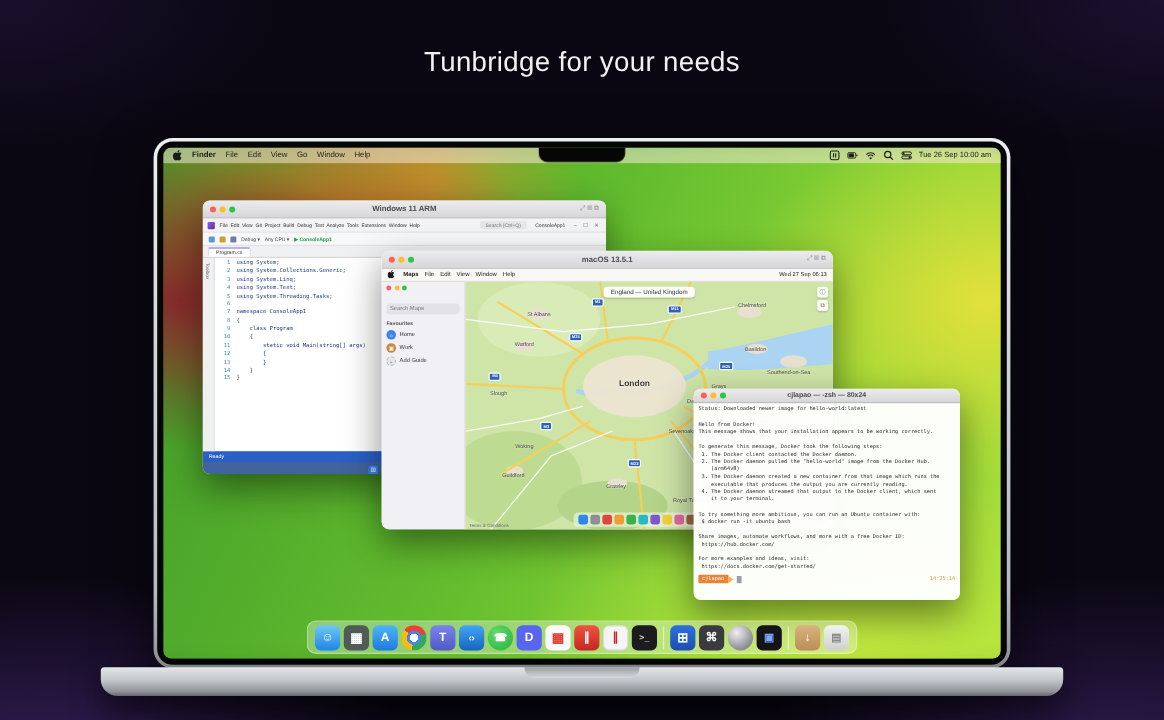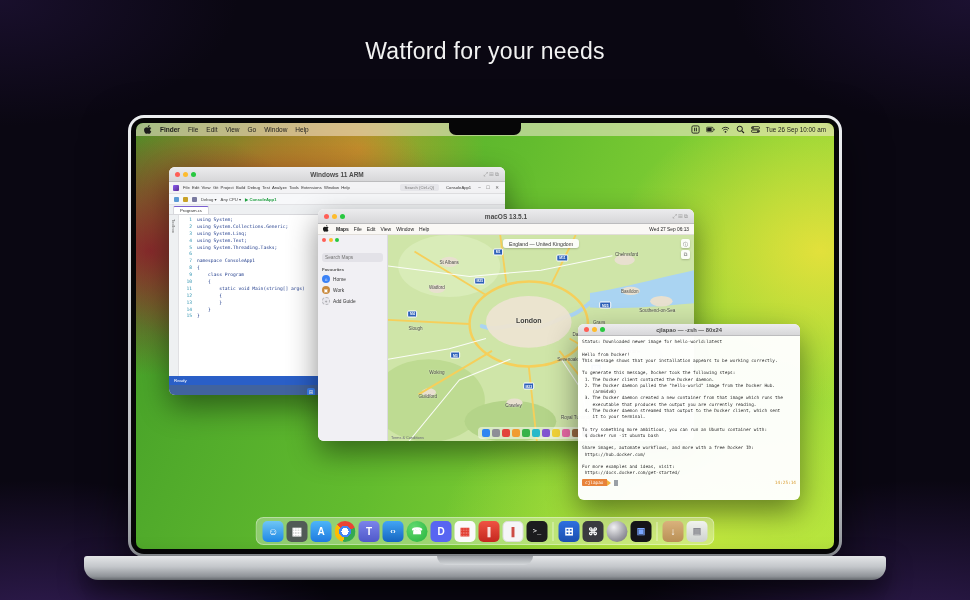--- a/index.html
+++ b/index.html
@@ -163,21 +163,21 @@
   .di-vm-windows{background:linear-gradient(180deg,#2e6fe0,#1b4fb0);font-size:11px;}
   .di-vm-macos{background:#3a3a3f;font-size:10px;}
   .di-vm-sphere{border-radius:50%;background:radial-gradient(circle at 35% 30%,#f0f0f2,#9a9aa2 60%,#6b6b72);}
   .di-vm-linux{background:#141418;color:#7aa7ff;font-size:9px;}
   .di-downloads{background:linear-gradient(180deg,#d9b27c,#b98f55);}
   .di-trash{background:linear-gradient(180deg,rgba(244,244,248,.92),rgba(205,205,214,.92));color:#8a8a92;font-size:9px;}
 </style>
 </head>
 <body>
 
-<h1 class="heading">Watford for your needs</h1>
+<h1 class="heading">Tunbridge for your needs</h1>
 
 <div class="screen-outer">
   <div class="screen-black">
     <div class="desktop">
 
       <div class="menubar">
         <span class="apple-icon">
             <svg viewBox="0 0 14 17">
               <path d="M11.3 9.1c0-2.2 1.8-3.2 1.9-3.3-1-1.5-2.6-1.7-3.2-1.7-1.3-.1-2.6.8-3.3.8-.7 0-1.7-.8-2.8-.8C2.4 4.2 1 5.1.2 6.5c-1.4 2.5-.4 6.1 1 8.1.7 1 1.5 2.1 2.6 2 1 0 1.4-.6 2.7-.6s1.6.6 2.8.6c1.2 0 1.9-1 2.6-2 .8-1.2 1.2-2.3 1.2-2.4 0 0-2.3-.9-2.3-3.1zM9.1 2.7c.6-.7 1-1.7.9-2.7-.9 0-1.9.6-2.5 1.3-.6.6-1 1.6-.9 2.6 1 .1 2-.5 2.5-1.2z"></path>
             </svg>

